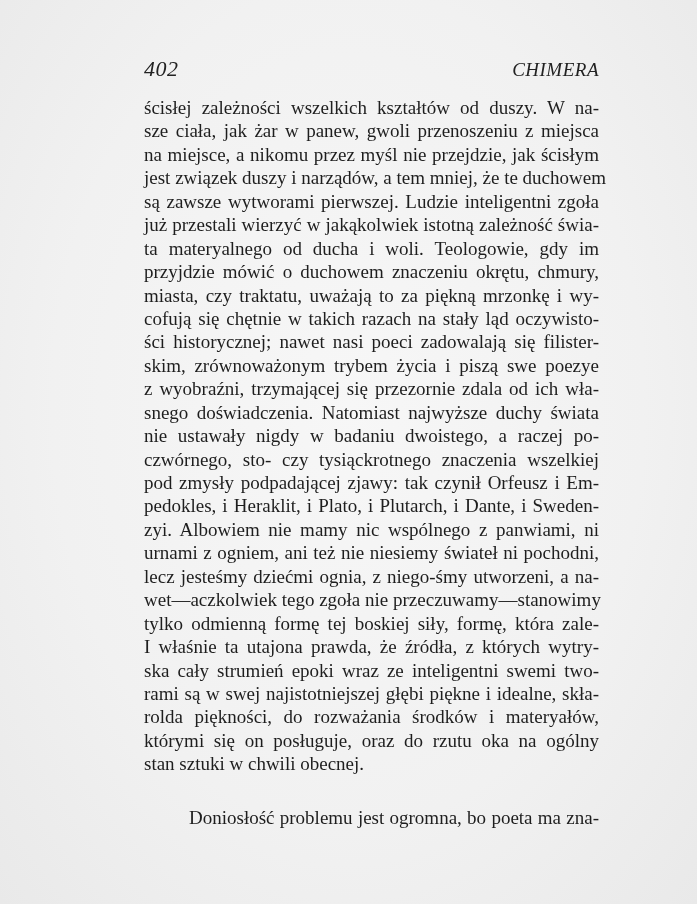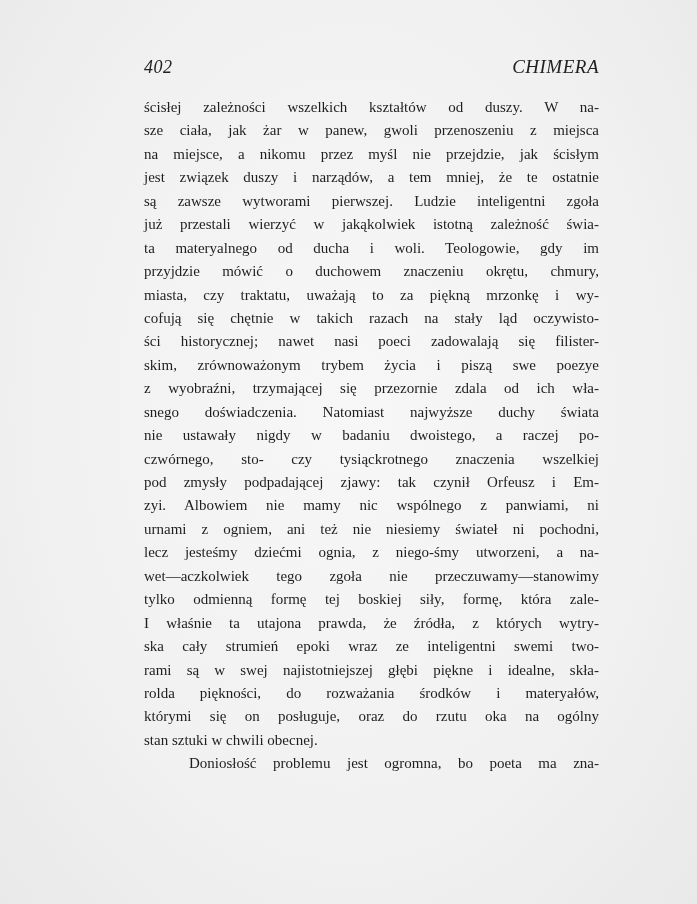--- a/index.html
+++ b/index.html
@@ -17,63 +17,64 @@
     width: 455px;
   }
   .header {
     display: flex; justify-content: space-between; align-items: baseline;
     height: 26px;
     font-style: italic;
     font-size: 19px;
     letter-spacing: 0.5px;
     color: #222;
   }
-  .header .page-number { font-size: 18px; }
+  .header .page-number { font-size: 22px; }
   .body-text {
     margin-top: 14px;
-    font-size: 15px;
+    font-size: 19px;
     line-height: 23.45px;
   }
   .line {
     display: block;
     white-space: nowrap;
     text-align: justify;
     text-align-last: justify;
     height: 23.45px;
   }
   .line.last { text-align-last: left; }
-  .line.indent { padding-left: 45px; }
+  .line.indent { padding-left: 45px; margin-top: 30px; }
 </style>
 </head>
 <body>
 
 <div class="page">
   <div class="header">
     <span class="page-number">402</span>
     <span class="running-title">CHIMERA</span>
   </div>
   <div class="body-text" id="body-text">
       <div>
         <span class="line">ścisłej zależności wszelkich kształtów od duszy. W na-</span>
         <span class="line">sze ciała, jak żar w panew, gwoli przenoszeniu z miejsca</span>
         <span class="line">na miejsce, a nikomu przez myśl nie przejdzie, jak ścisłym</span>
-        <span class="line">jest związek duszy i narządów, a tem mniej, że te ostatnie</span>
+        <span class="line">jest związek duszy i narządów, a tem mniej, że te duchowem</span>
         <span class="line">są zawsze wytworami pierwszej. Ludzie inteligentni zgoła</span>
         <span class="line">już przestali wierzyć w jakąkolwiek istotną zależność świa-</span>
         <span class="line">ta materyalnego od ducha i woli. Teologowie, gdy im</span>
         <span class="line">przyjdzie mówić o duchowem znaczeniu okrętu, chmury,</span>
         <span class="line">miasta, czy traktatu, uważają to za piękną mrzonkę i wy-</span>
         <span class="line">cofują się chętnie w takich razach na stały ląd oczywisto-</span>
         <span class="line">ści historycznej; nawet nasi poeci zadowalają się filister-</span>
         <span class="line">skim, zrównoważonym trybem życia i piszą swe poezye</span>
         <span class="line">z wyobraźni, trzymającej się przezornie zdala od ich wła-</span>
         <span class="line">snego doświadczenia. Natomiast najwyższe duchy świata</span>
         <span class="line">nie ustawały nigdy w badaniu dwoistego, a raczej po-</span>
         <span class="line">czwórnego, sto- czy tysiąckrotnego znaczenia wszelkiej</span>
         <span class="line">pod zmysły podpadającej zjawy: tak czynił Orfeusz i Em-</span>
+        <span class="line">pedokles, i Heraklit, i Plato, i Plutarch, i Dante, i Sweden-</span>
         <span class="line">zyi. Albowiem nie mamy nic wspólnego z panwiami, ni</span>
         <span class="line">urnami z ogniem, ani też nie niesiemy świateł ni pochodni,</span>
         <span class="line">lecz jesteśmy dziećmi ognia, z niego-śmy utworzeni, a na-</span>
         <span class="line">wet—aczkolwiek tego zgoła nie przeczuwamy—stanowimy</span>
         <span class="line">tylko odmienną formę tej boskiej siły, formę, która zale-</span>
         <span class="line">I właśnie ta utajona prawda, że źródła, z których wytry-</span>
         <span class="line">ska cały strumień epoki wraz ze inteligentni swemi two-</span>
         <span class="line">rami są w swej najistotniejszej głębi piękne i idealne, skła-</span>
         <span class="line">rolda piękności, do rozważania środków i materyałów,</span>
         <span class="line">którymi się on posługuje, oraz do rzutu oka na ogólny</span>

